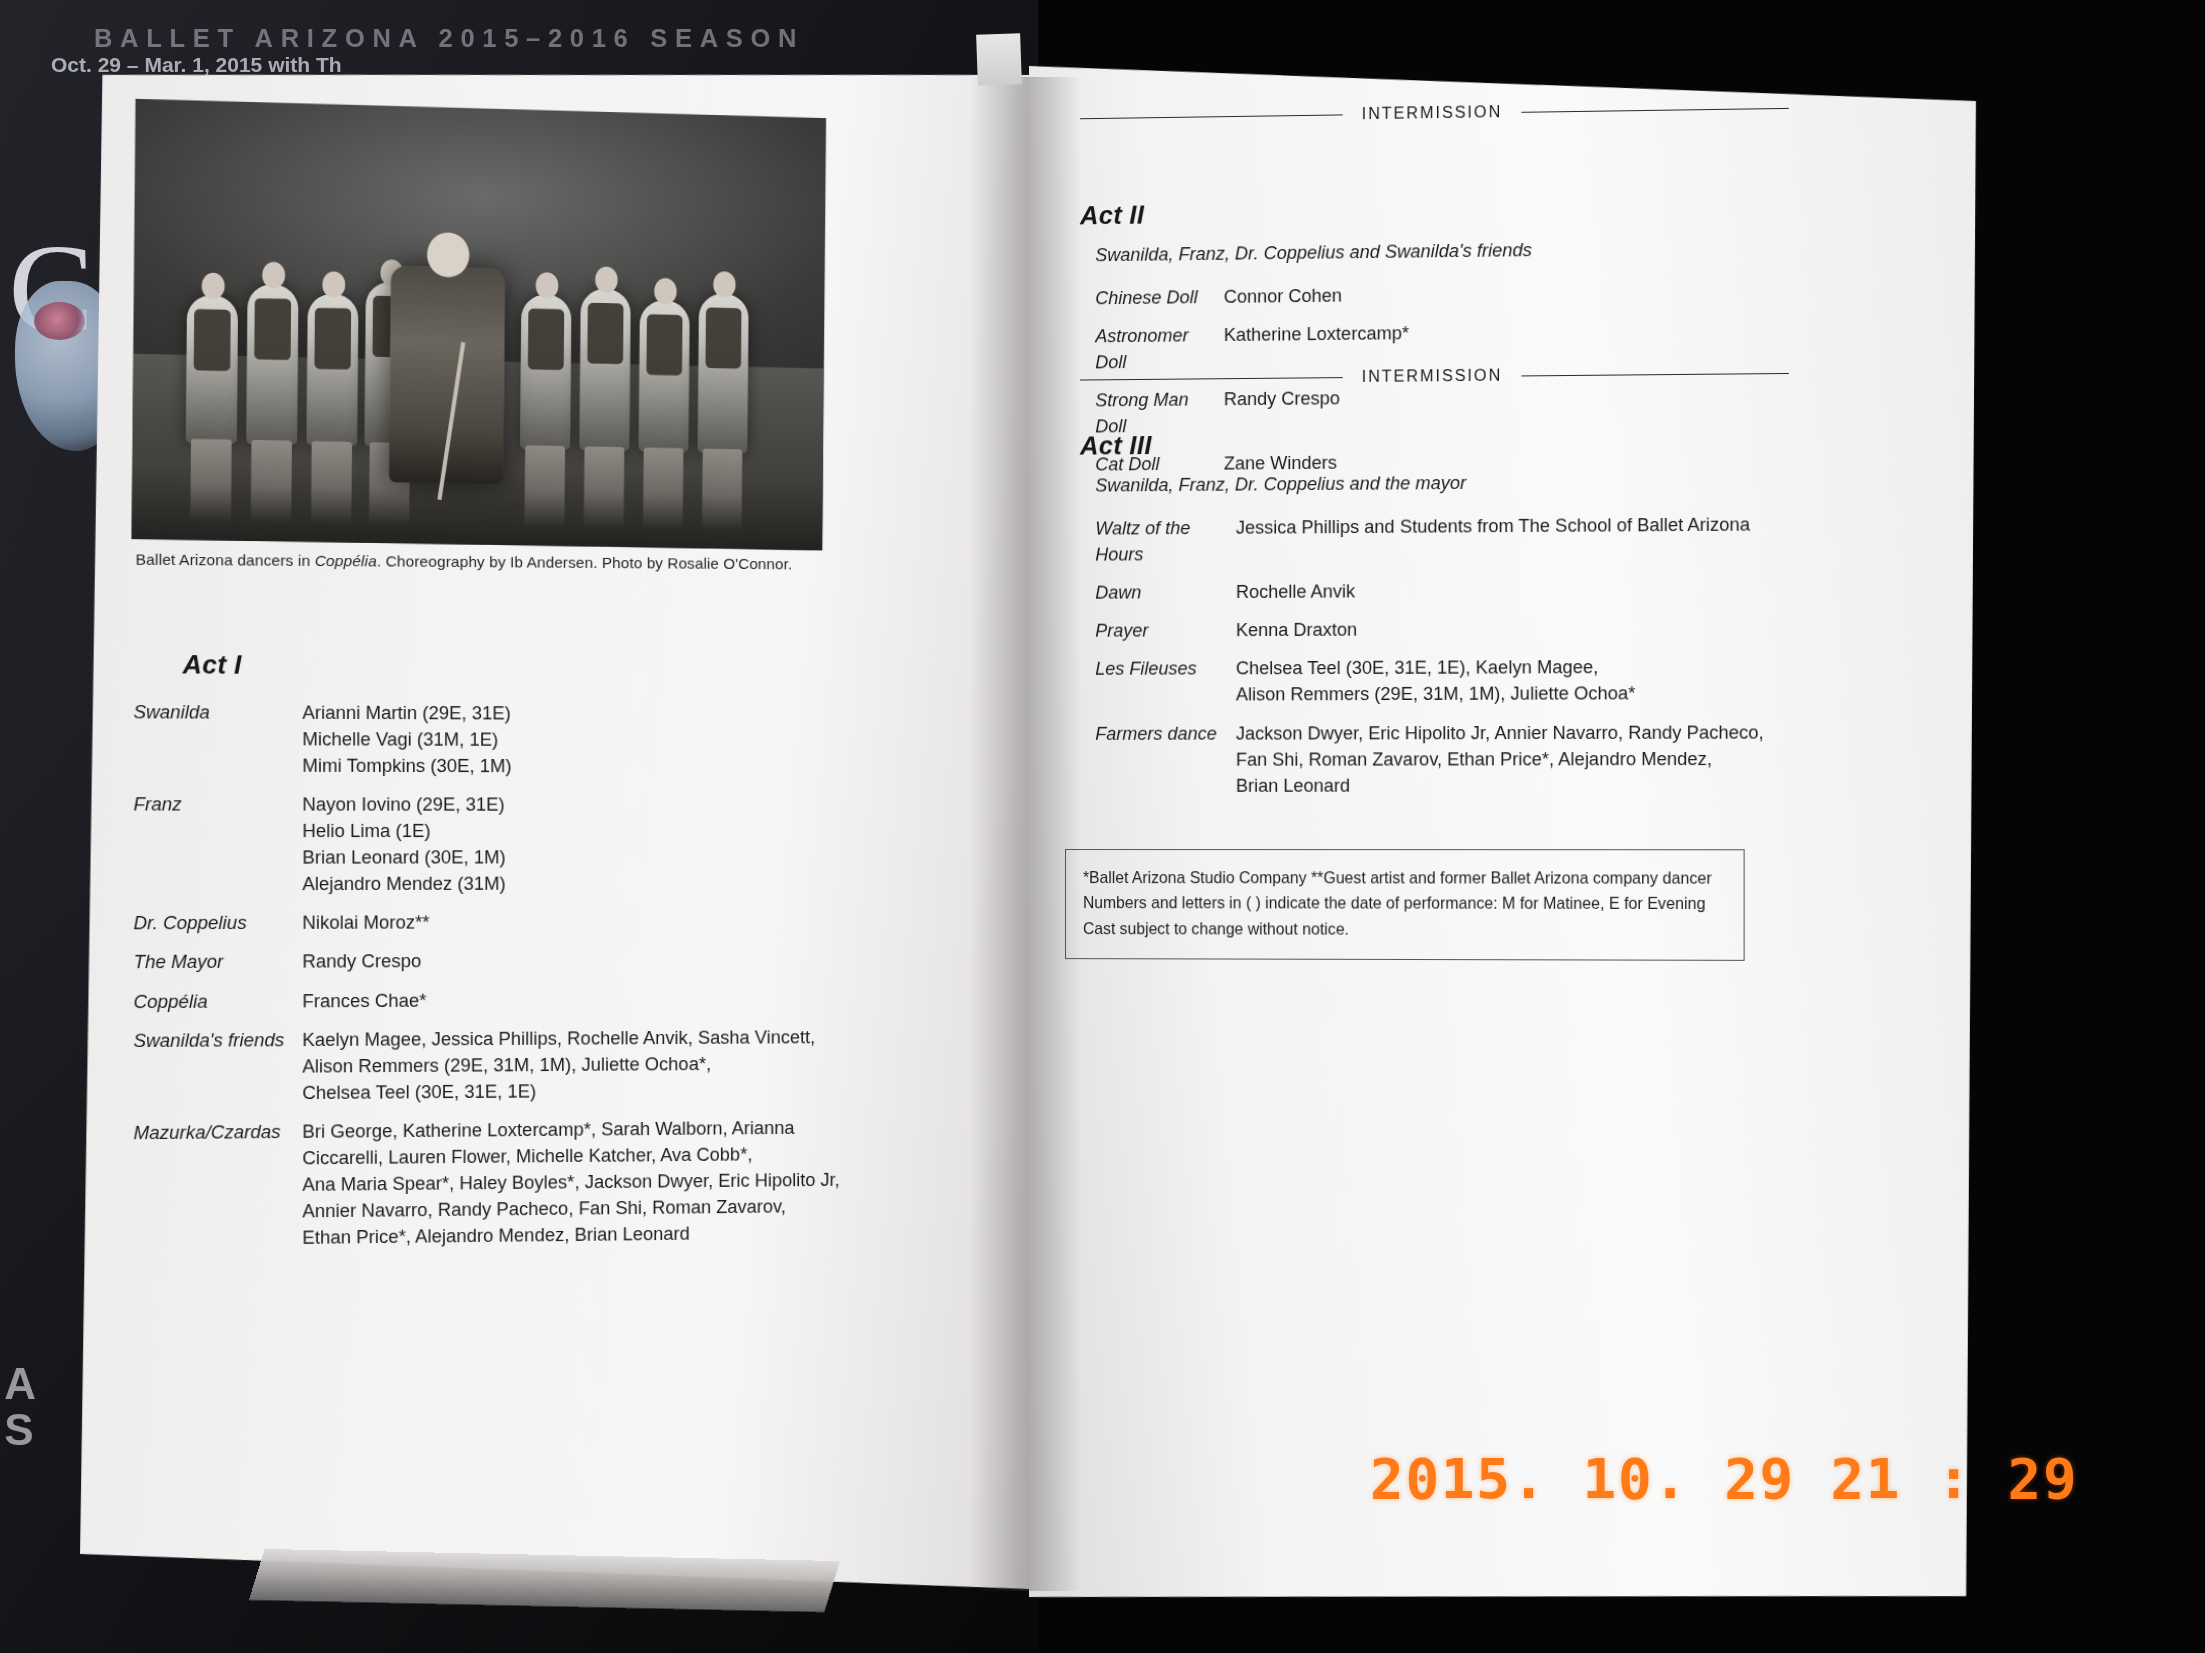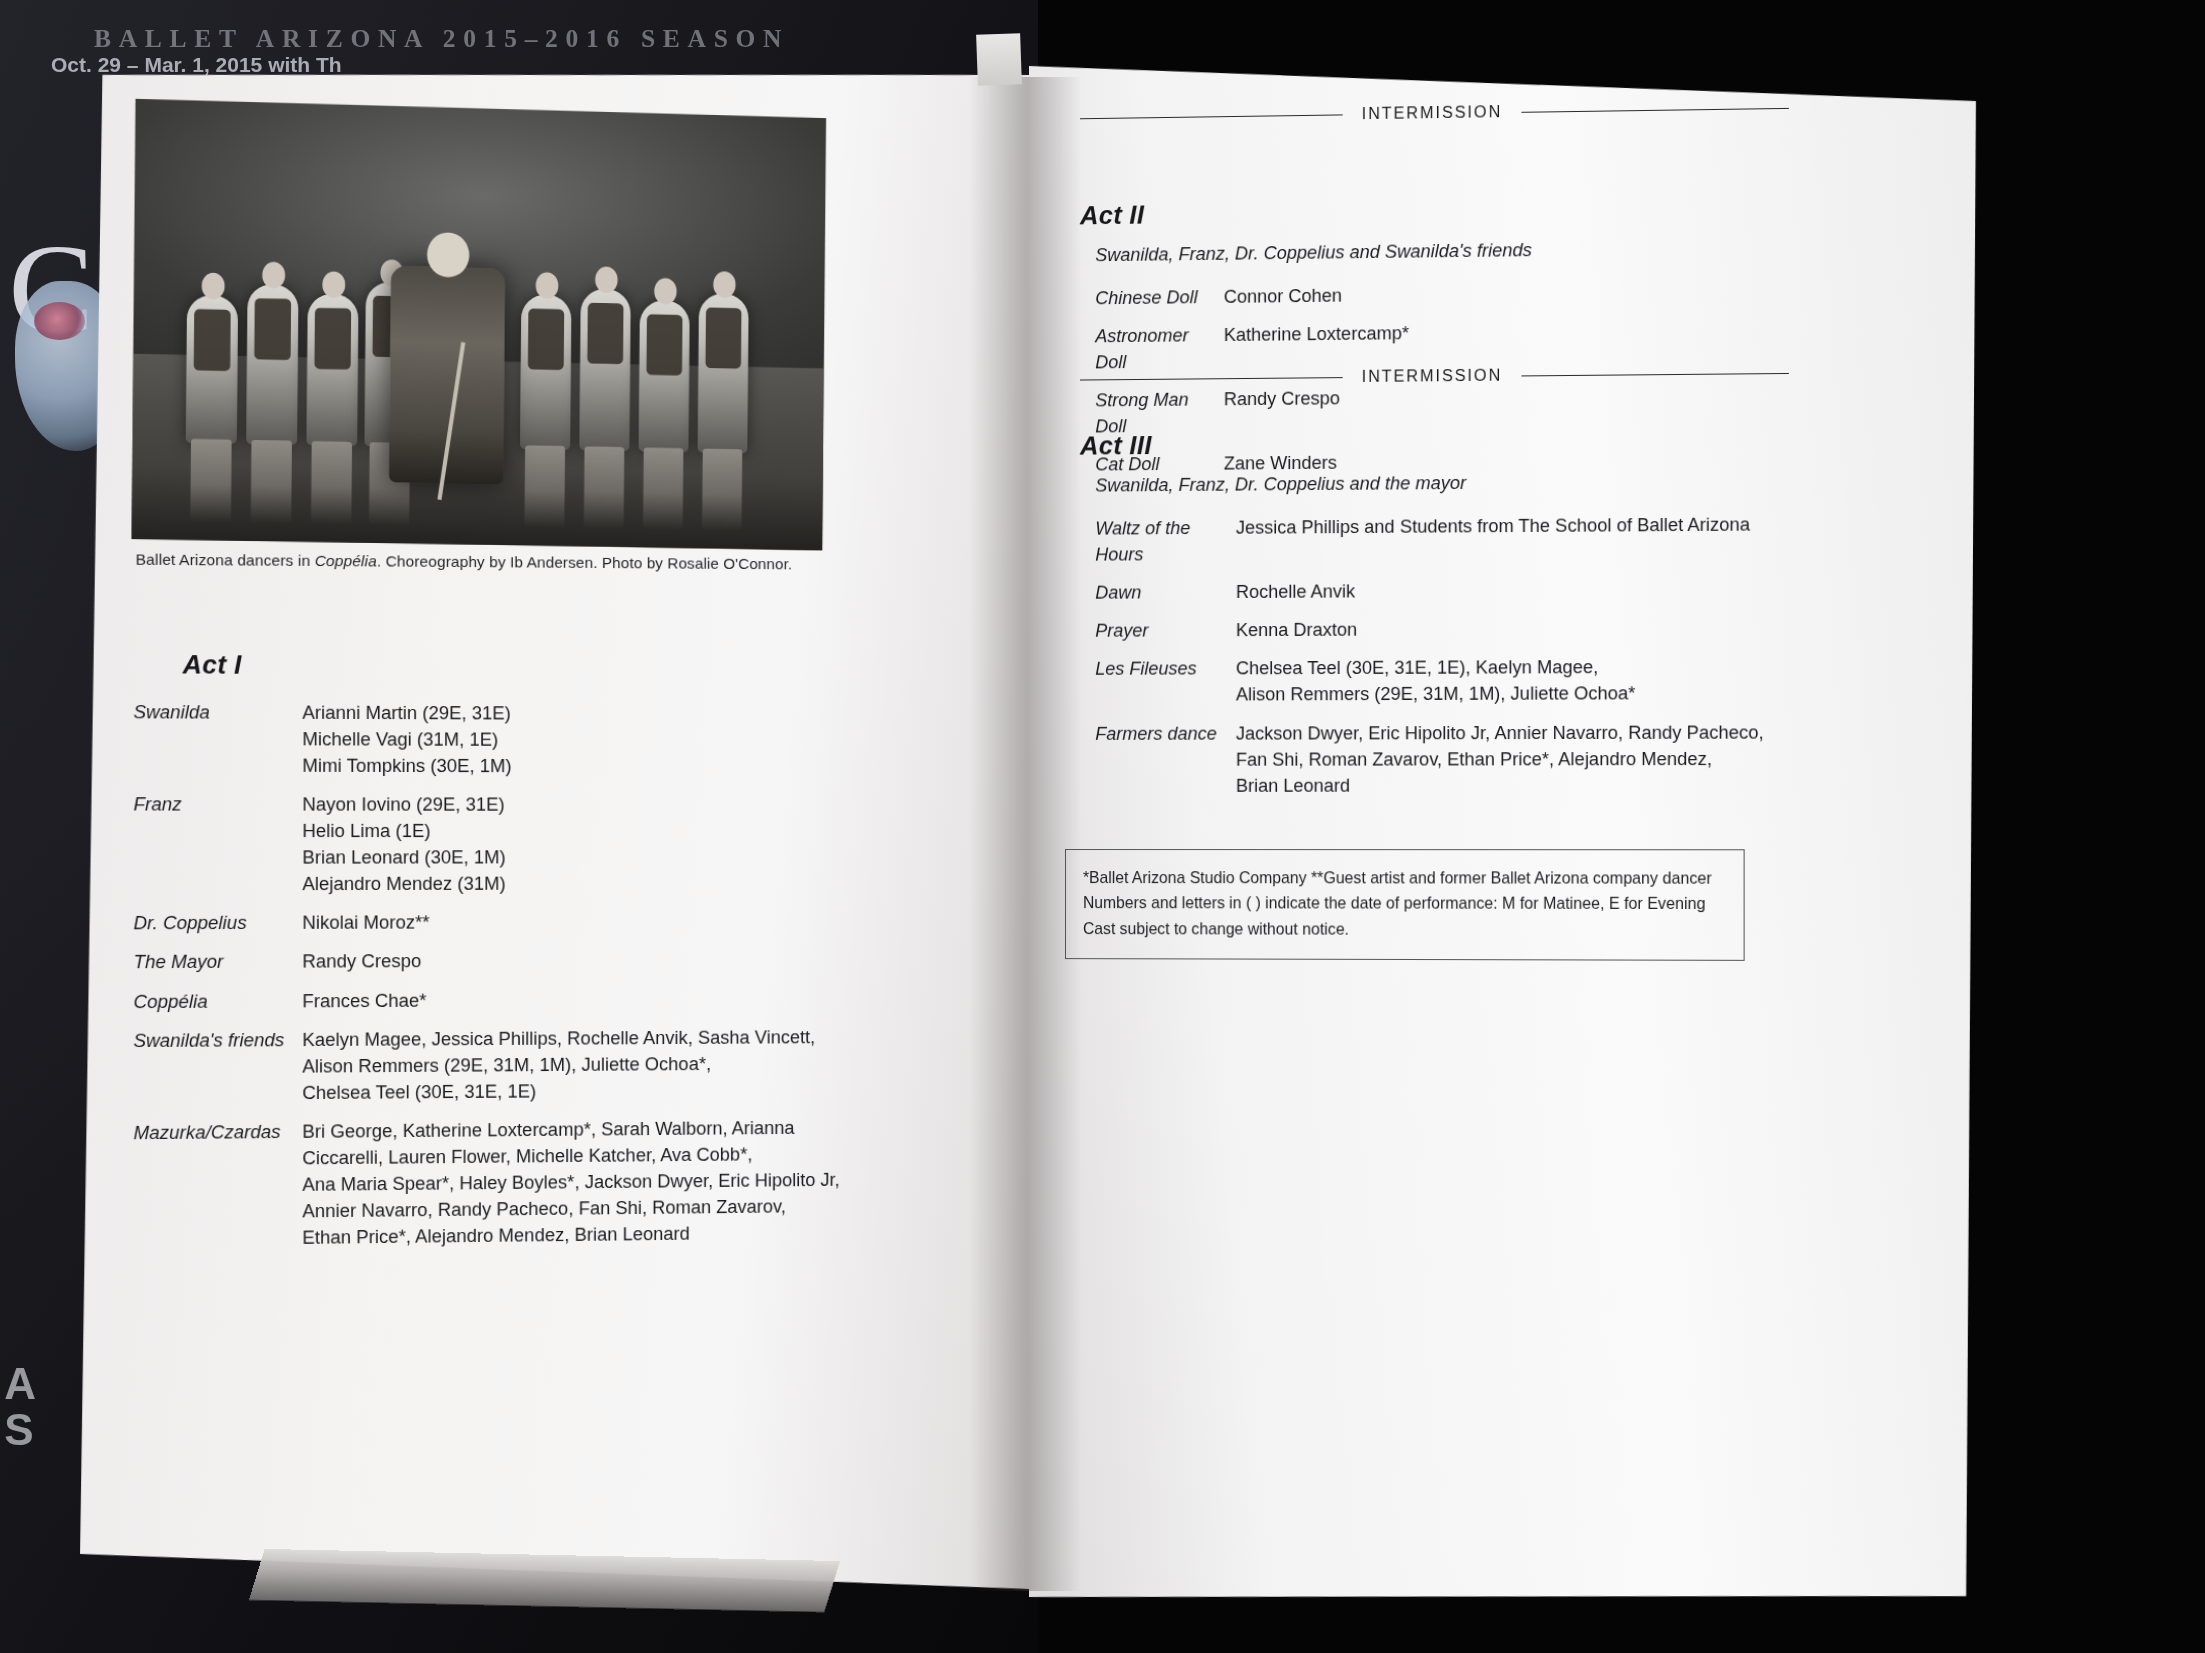--- a/index.html
+++ b/index.html
@@ -38,21 +38,20 @@
     position: absolute;
     left: 94px;
     top: 24px;
     width: 808px;
     color: #b9b9c4;
     font-size: 25.5px;
     letter-spacing: 7.7px;
     font-weight: 700;
     opacity: 0.55;
     white-space: nowrap;
-    font-family: Liberation Serif, serif;
   }
   #under-subtitle {
     position: absolute;
     left: 51px;
     top: 53px;
     width: 851px;
     color: #d9dbe4;
     font-size: 21px;
     font-weight: 700;
     opacity: 0.75;
@@ -589,14 +588,15 @@
         </div>
 
       </div>
     </div>
 
     <div id="gutter"></div>
     <div id="spine-tab"></div>
     <div id="bottom-edge"></div>
   </div>
 
+  <div id="timestamp">2015. 10. 29  21 : 29</div>
 </div>
 
 
 </body></html>

